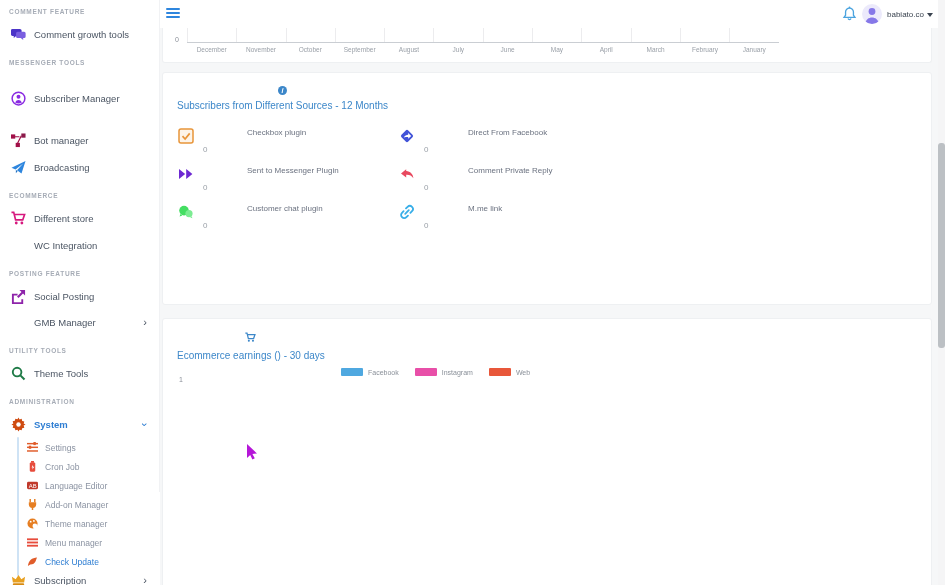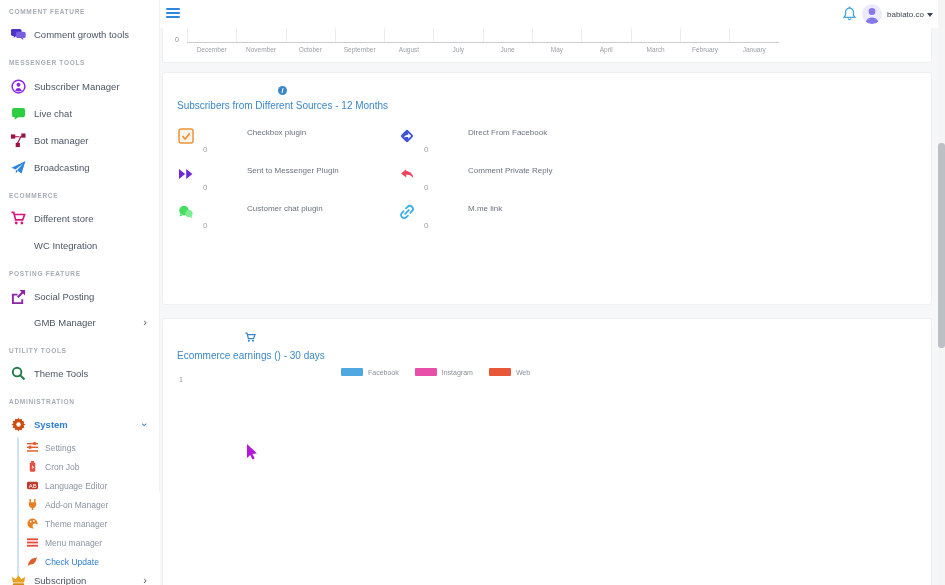--- a/index.html
+++ b/index.html
@@ -74,38 +74,29 @@
     <span class="ic">
       <svg width="15" height="15" viewBox="0 0 16 16">
           <path d="M1.5 2h8a1.8 1.8 0 011.8 1.8v4a1.8 1.8 0 01-1.8 1.8H5.5l-2.6 2v-2H1.5A1.5 1.5 0 010 8V3.5A1.5 1.5 0 011.5 2z" fill="#4b34c8"></path>
           <path d="M7 5h7a1.6 1.6 0 011.6 1.6v3.6a1.6 1.6 0 01-1.6 1.6h-1v2l-2.6-2H7a1.6 1.6 0 01-1.6-1.6V6.6A1.6 1.6 0 017 5z" fill="#7a5fe0"></path>
         </svg>
     </span>
     <span class="lbl">Comment growth tools</span>
   </div>
 
   <div class="shead" style="top:59px">MESSENGER TOOLS</div>
-  <div class="sitem" style="top:74px">
+  <div class="sitem" style="top:86px">
     <span class="ic">
       <svg width="15" height="15" viewBox="0 0 16 16">
           <circle cx="8" cy="8" r="6.8" fill="none" stroke="#8a2be2" stroke-width="1.6"></circle>
           <circle cx="8" cy="6.2" r="2.1" fill="#8a2be2"></circle>
           <path d="M4.4 12.2c.9-1.9 2.2-2.7 3.6-2.7s2.7.8 3.6 2.7a6.8 6.8 0 01-7.2 0z" fill="#8a2be2"></path>
         </svg>
     </span>
     <span class="lbl">Subscriber Manager</span>
-  </div>
-  <div class="sitem" style="top:101px">
-    <span class="ic">
-      <svg width="15" height="15" viewBox="0 0 16 16">
-          <rect x="1" y="2" width="14" height="10" rx="2.4" fill="#2ecc40"></rect>
-          <path d="M4 11.5v3.2l4.2-3.2z" fill="#2ecc40"></path>
-        </svg>
-    </span>
-    <span class="lbl">Live chat</span>
   </div>
   <div class="sitem" style="top:128px">
     <span class="ic">
       <svg width="15" height="15" viewBox="0 0 16 16">
           <path d="M3 4h6M11 3l-4 8" stroke="#a11048" stroke-width="1.3" fill="none"></path>
           <rect x="0" y="1.5" width="4.5" height="4.5" fill="#a11048"></rect>
           <rect x="11" y="0.5" width="4.5" height="4.5" fill="#8b1a4a"></rect>
           <rect x="5" y="10.5" width="4.5" height="4.5" fill="#a11048"></rect>
         </svg>
     </span>

